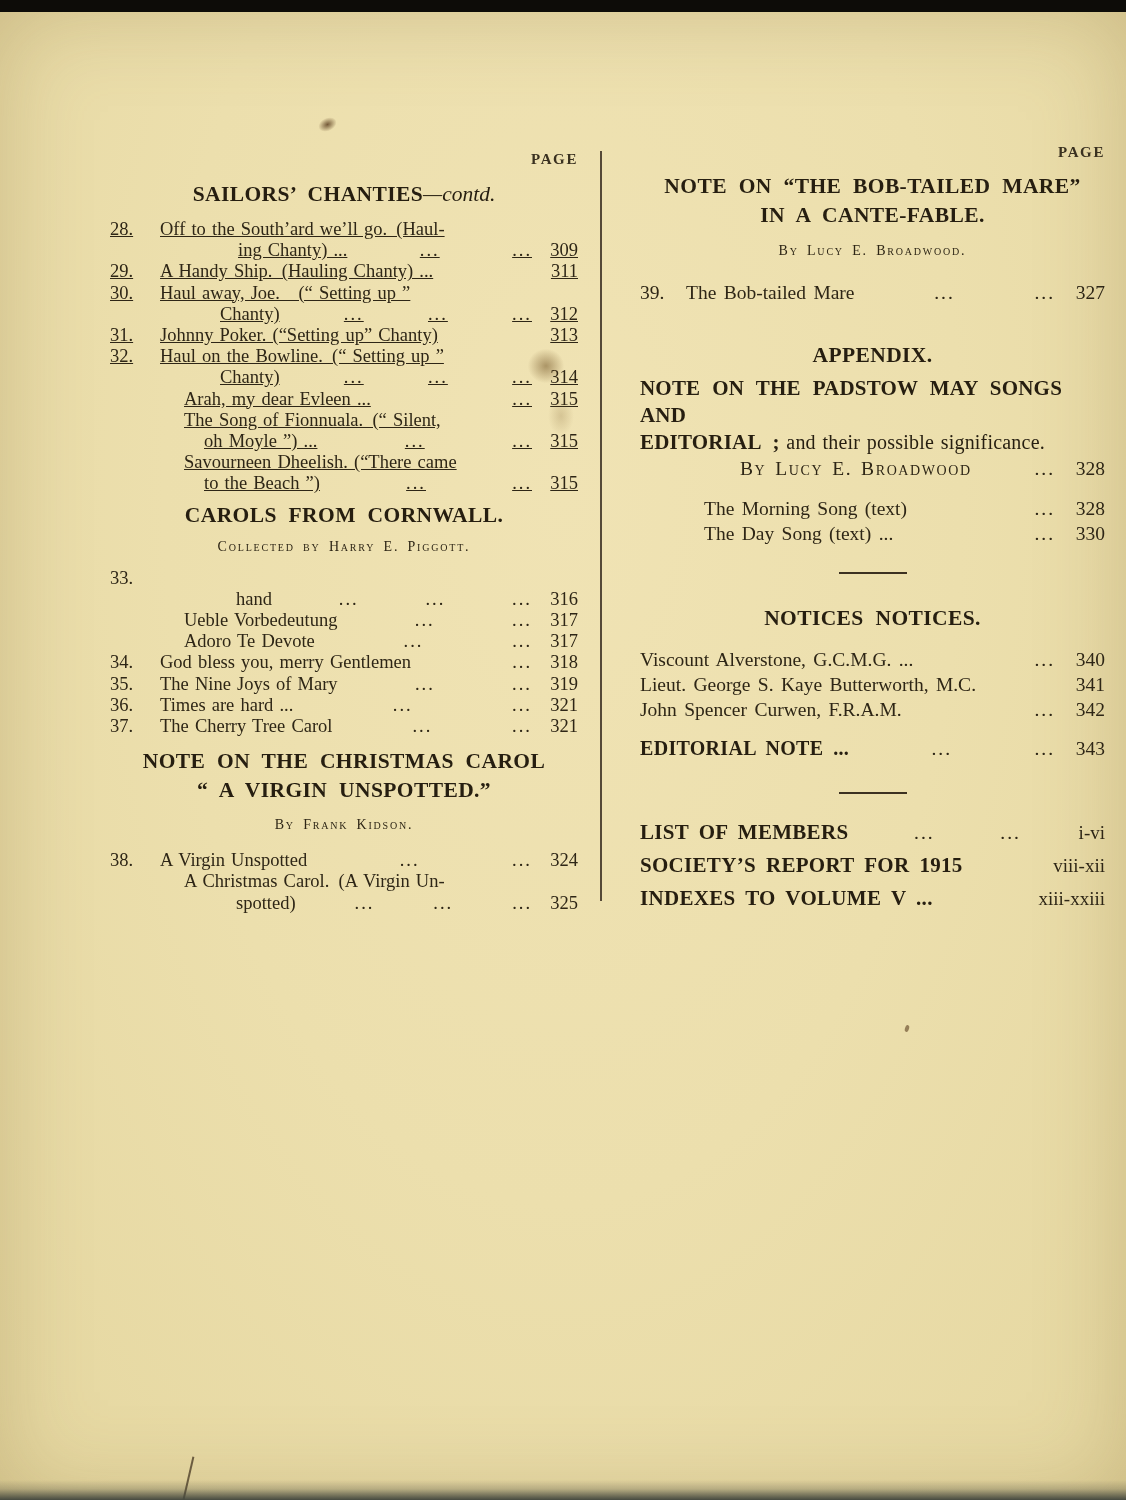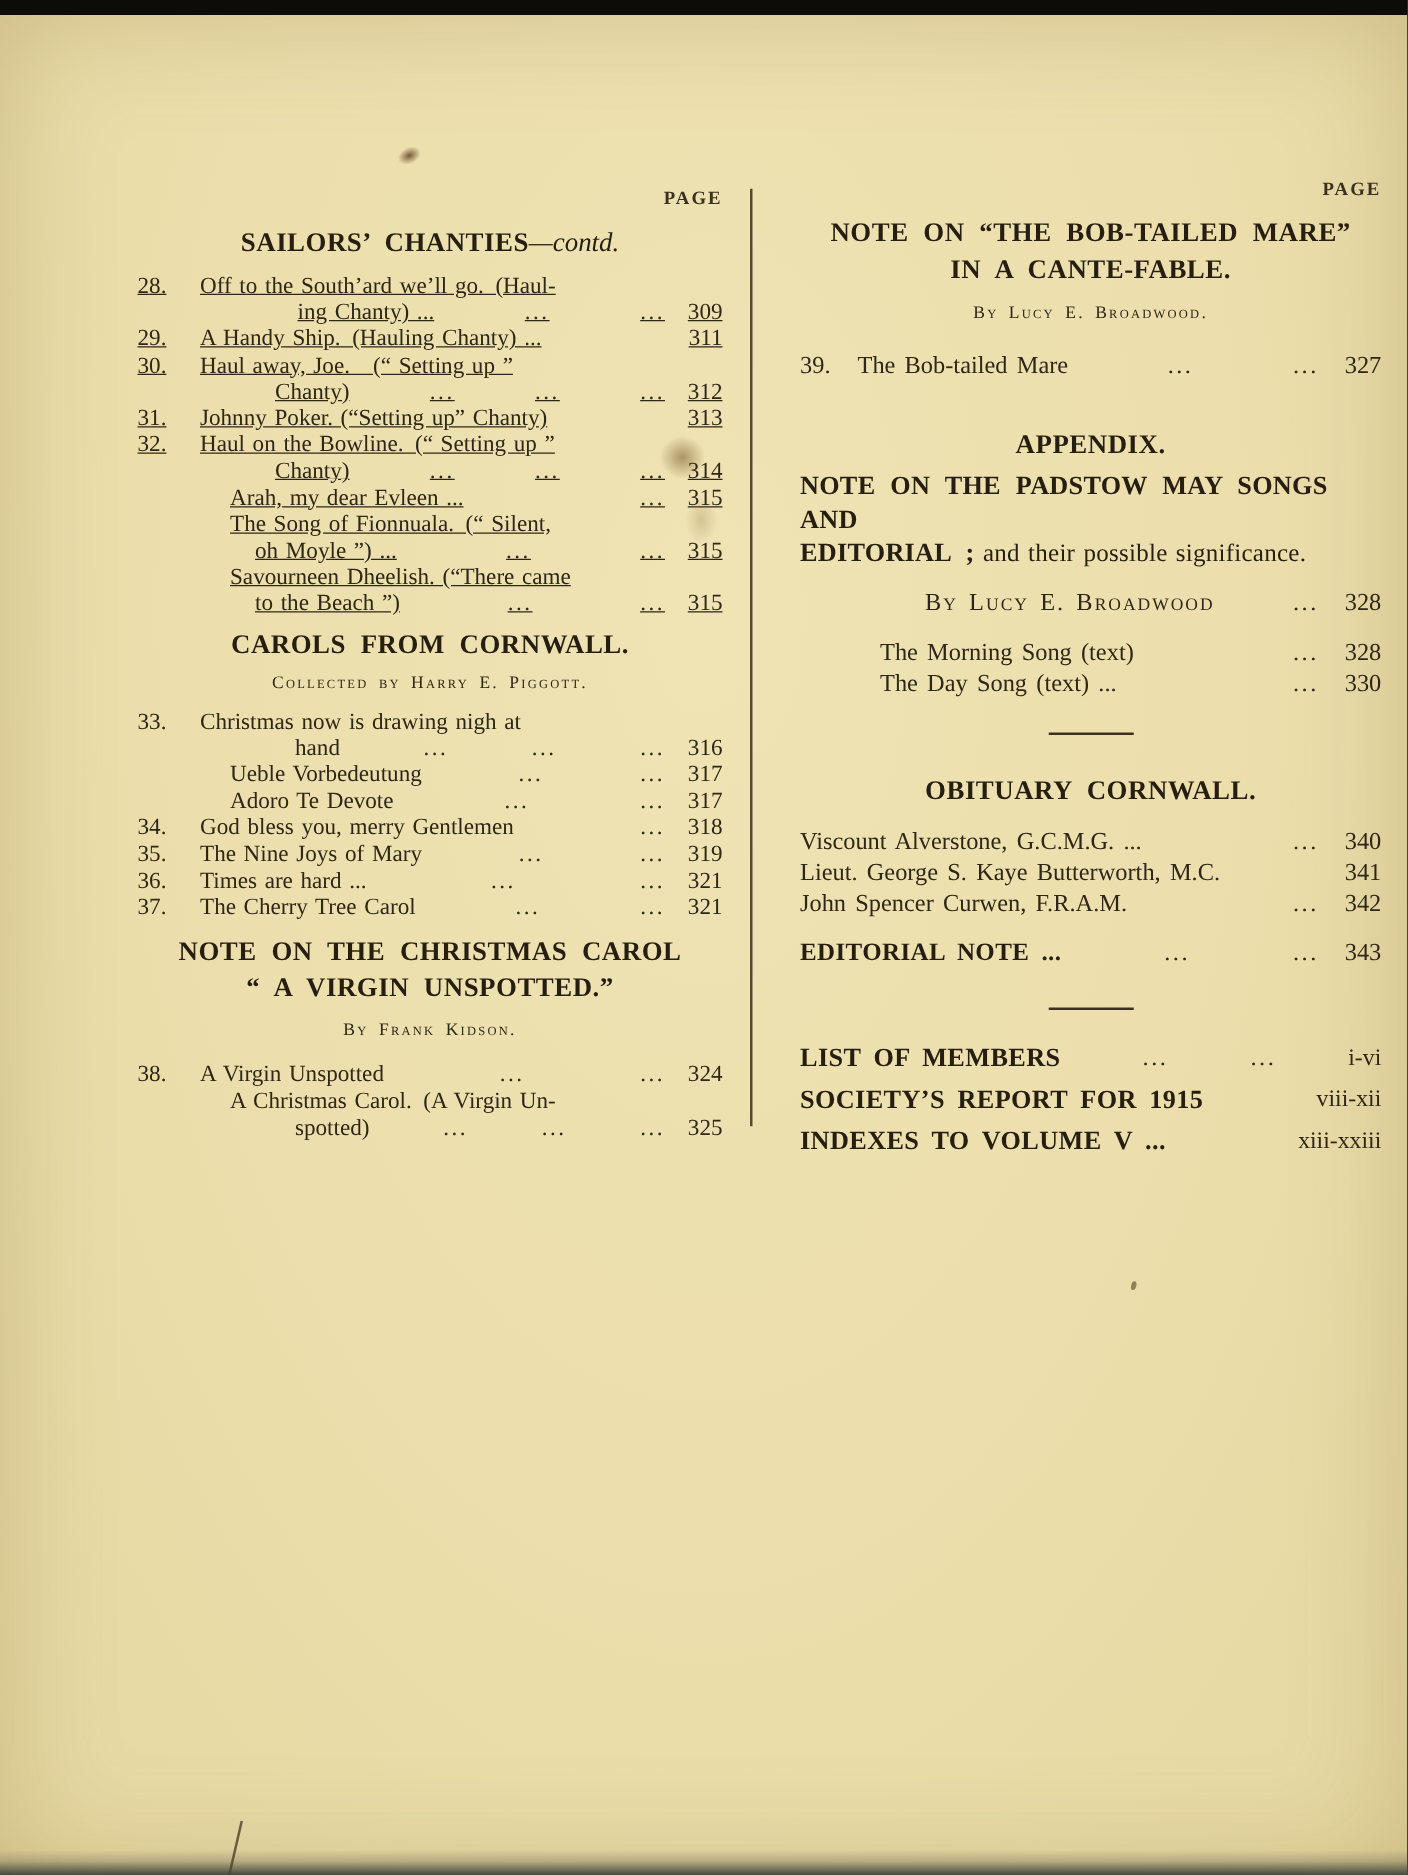--- a/index.html
+++ b/index.html
@@ -172,23 +172,20 @@
             <span class="pg">315</span>
           </div>
         </div>
         <div class="heading" style="margin-top: 6px;">
           <div class="hline"><span>CAROLS FROM CORNWALL.</span></div>
         </div>
         <div class="byline" style="margin-top: 6px; text-align: center;"><span>Collected by Harry E. Piggott.</span></div>
         <div class="entries" style="margin-top: 10px;">
           <div class="entry">
             <span class="num">33.</span>
-            <span class="mid">
-              <span class="t">Christmas now is drawing nigh at</span>
-            </span>
           </div>
           <div class="entry">
             <span class="num"></span>
             <span class="mid" style="padding-left: 76px;">
               <span class="t">hand</span>
               <span class="dots">...</span>
               <span class="dots">...</span>
               <span class="dots">...</span>
             </span>
             <span class="pg">316</span>
@@ -297,21 +294,21 @@
             <span class="pg">327</span>
           </div>
         </div>
         <div class="heading" style="margin-top: 36px;">
           <div class="hline"><span>APPENDIX.</span></div>
         </div>
         <div class="heading-left" style="margin-top: 5px;">
           <div class="hline"><span>NOTE ON THE PADSTOW MAY SONGS AND</span></div>
           <div class="hline"><span>EDITORIAL ;</span><span class="rest"> and their possible significance.</span></div>
         </div>
-        <div class="entries" style="margin-top: 13px;">
+        <div class="entries" style="">
           <div class="entry sc">
             <span class="mid" style="padding-left: 100px;">
               <span class="t">By Lucy E. Broadwood</span>
               <span class="dots">...</span>
             </span>
             <span class="pg">328</span>
           </div>
         </div>
         <div class="entries" style="margin-top: 15px;">
           <div class="entry">
@@ -324,21 +321,21 @@
           <div class="entry">
             <span class="mid" style="padding-left: 64px;">
               <span class="t">The Day Song (text) ...</span>
               <span class="dots">...</span>
             </span>
             <span class="pg">330</span>
           </div>
         </div>
         <div class="rule" style="margin-top: 26px;"></div>
         <div class="heading" style="margin-top: 30px;">
-          <div class="hline"><span>OBITUARY CORNWALL.</span></div>
+          <div class="hline"><span>NOTICES NOTICES.</span></div>
         </div>
         <div class="entries" style="margin-top: 14px;">
           <div class="entry">
             <span class="mid">
               <span class="t">Viscount Alverstone, G.C.M.G. ...</span>
               <span class="dots">...</span>
             </span>
             <span class="pg">340</span>
           </div>
           <div class="entry">

